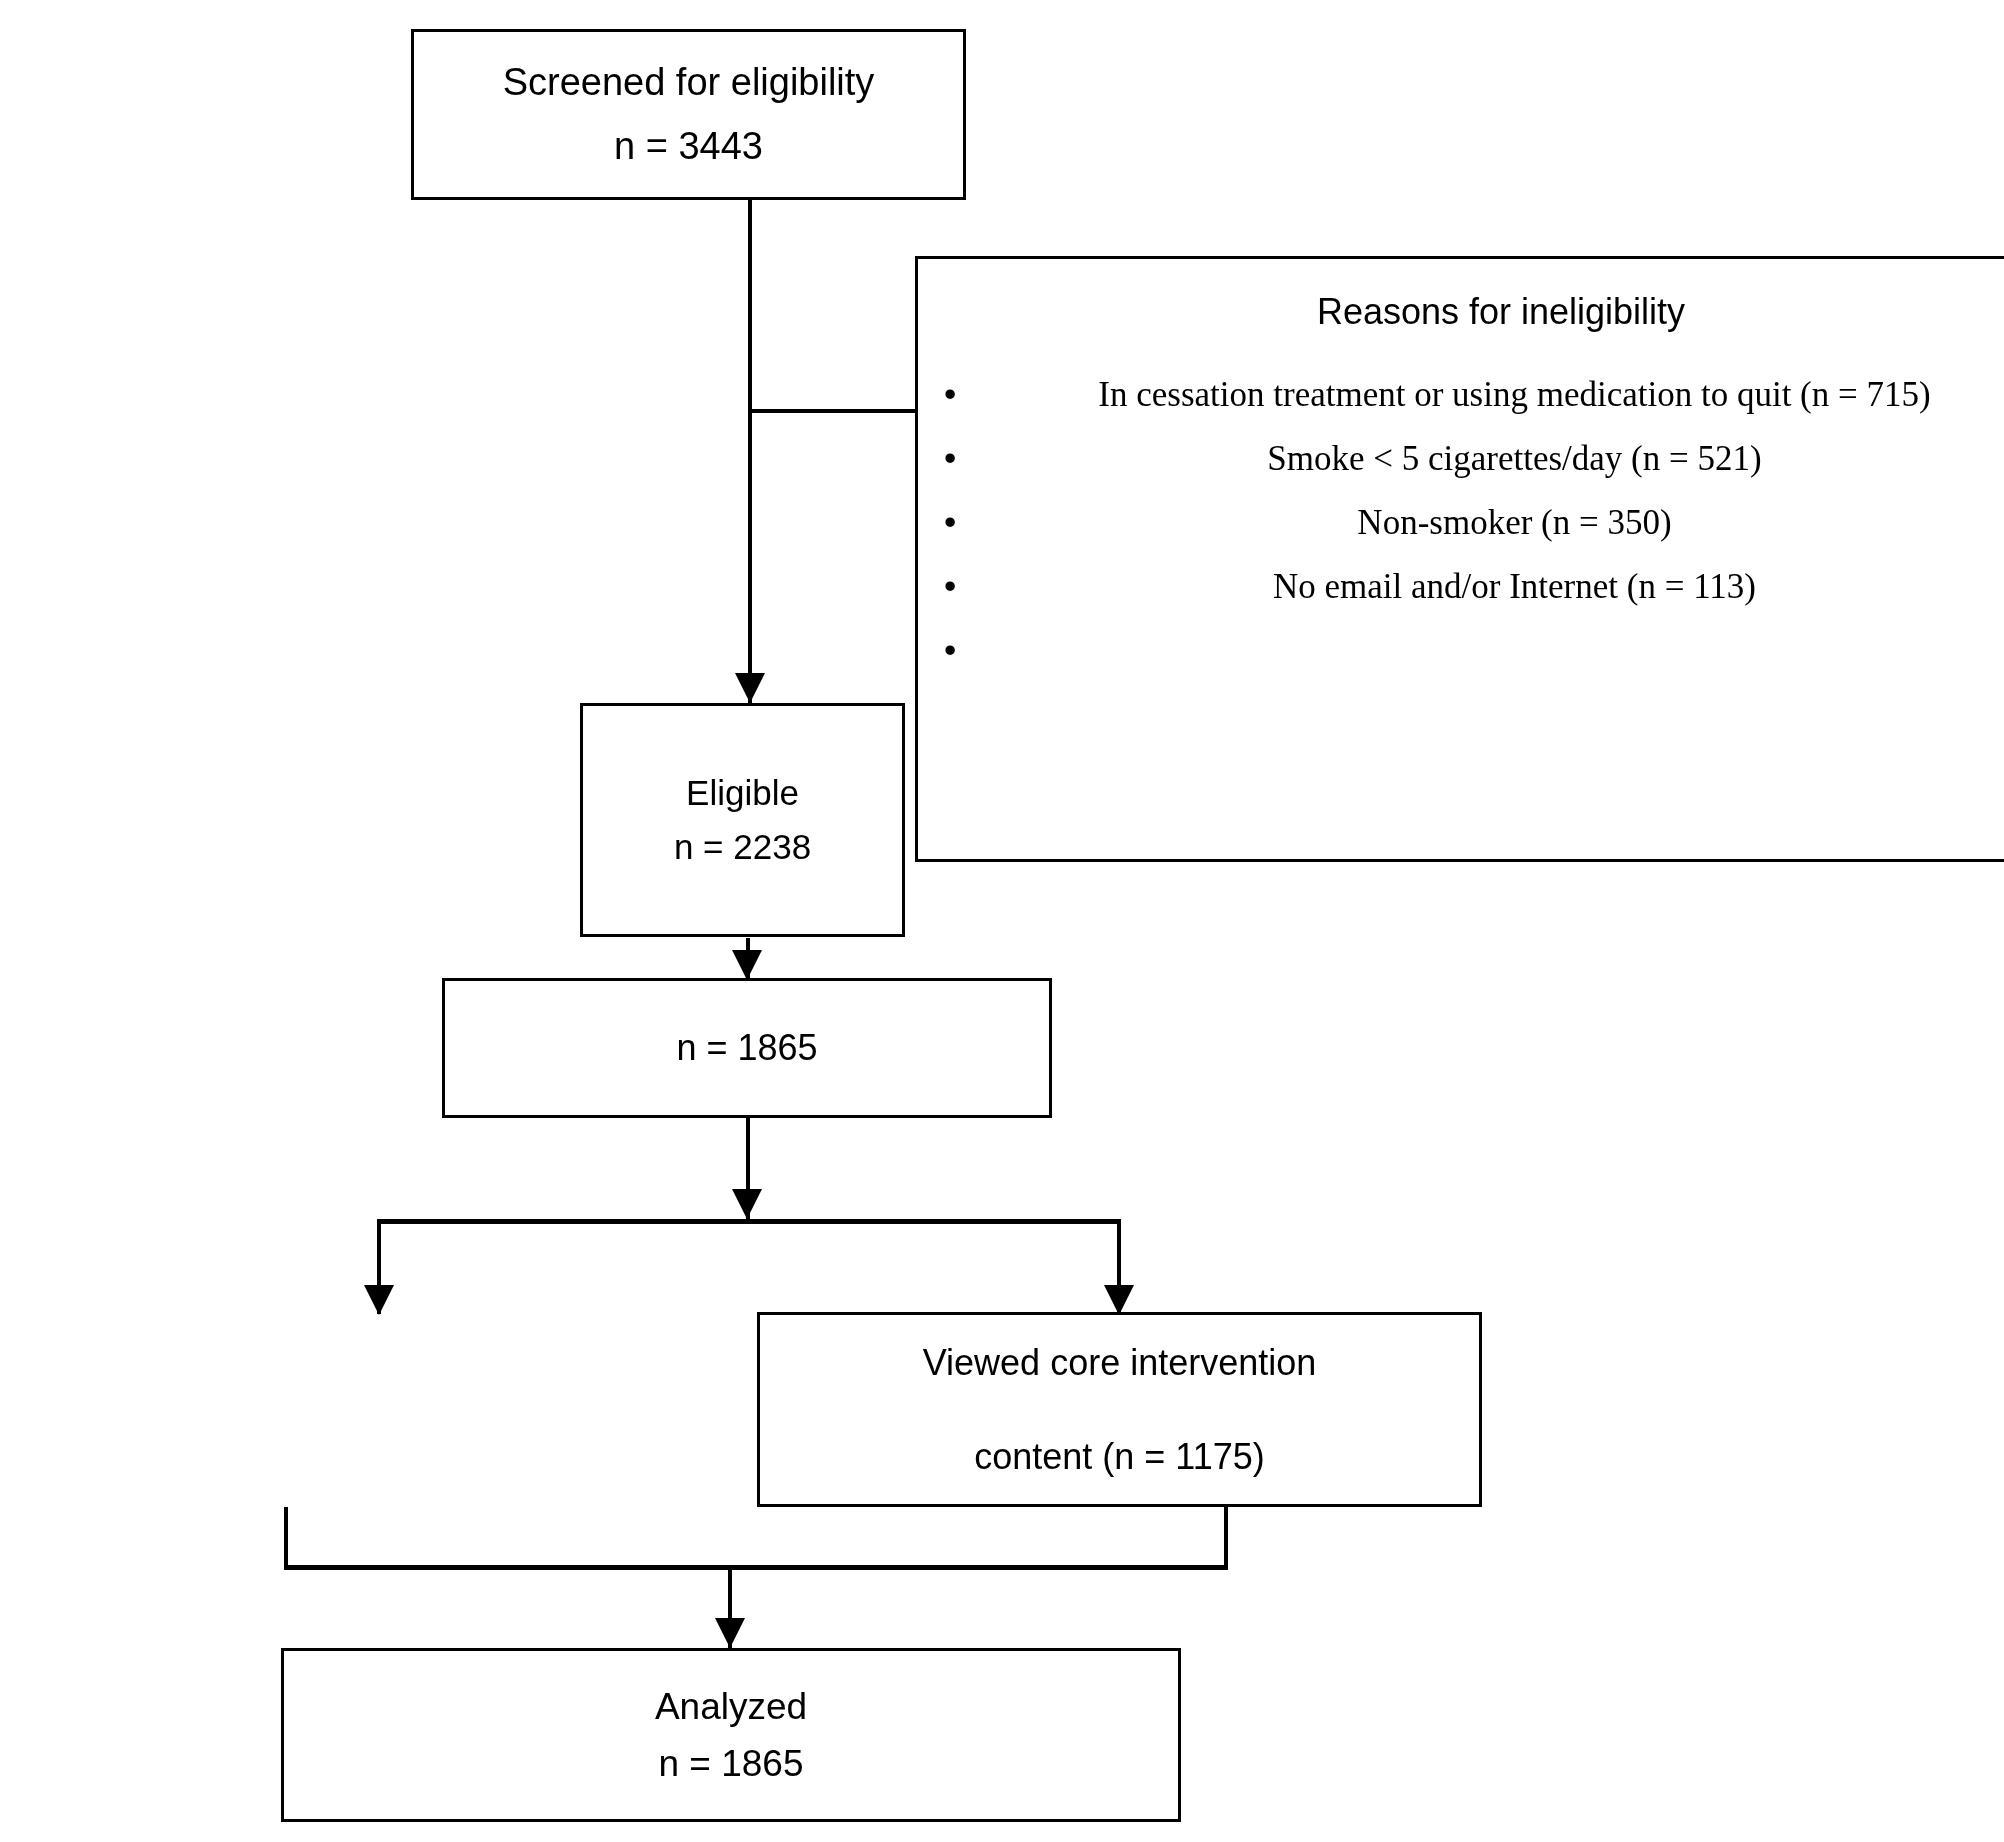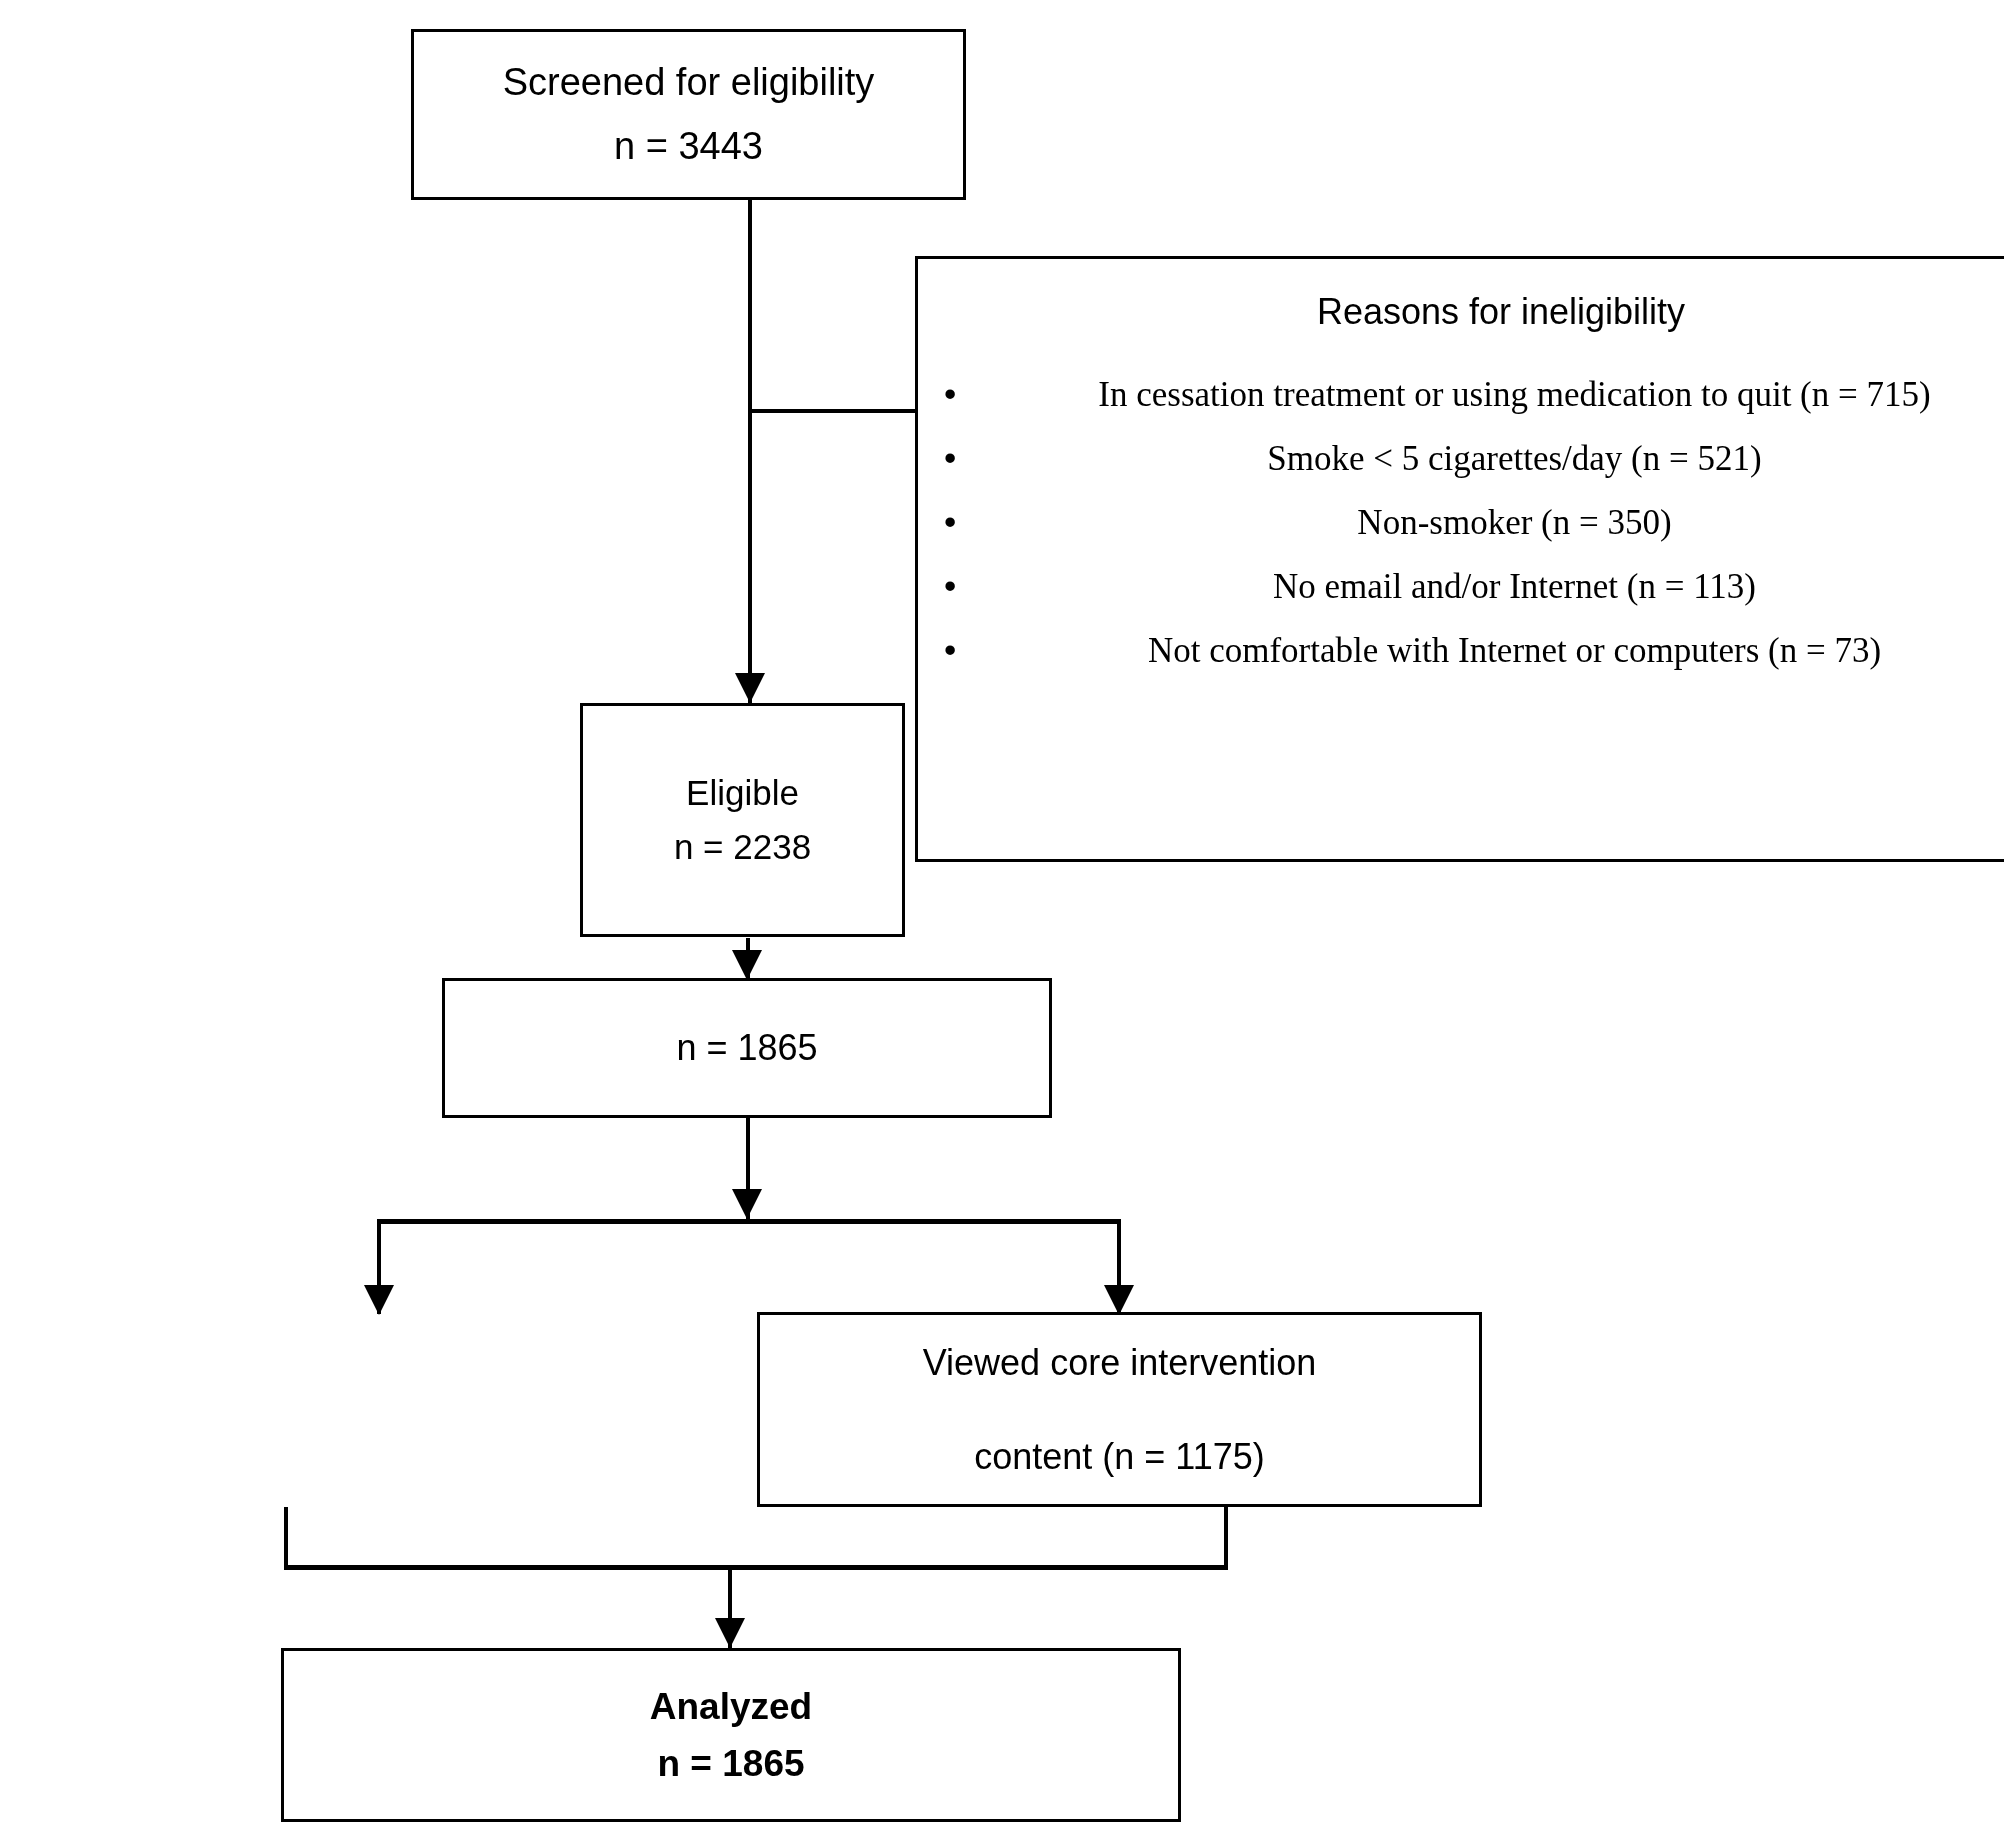--- a/index.html
+++ b/index.html
@@ -36,21 +36,21 @@
   
   #node-screened   { left: 411px;  top: 29px;   width: 555px; height: 171px;  font-size: 38px; }
   #node-screened .line:first-child { margin-bottom: 5.6px; }
 
   #node-ineligible { left: 915px; top: 256px;  width: 1172px; height: 606px;
                      display: block; padding: 19px 25px 16px 25px; font-size: 35px; }
   #node-eligible   { left: 580px; top: 703px; width: 325px;  height: 234px;  font-size: 35px; }
   #node-enrolled   { left: 442px;  top: 978px; width: 610px; height: 140px;  font-size: 36px; }
   #node-notviewed  { left: 31px;   top: 1312px; width: 689px; height: 195px;  font-size: 36px; }
   #node-viewed     { left: 757px; top: 1312px; width: 725px; height: 195px;  font-size: 36px; gap: 38px; }
-  #node-analyzed   { left: 281px;  top: 1648px; width: 900px; height: 174px;  font-size: 37px; font-weight: bold; }
+  #node-analyzed   { left: 281px;  top: 1648px; width: 900px; height: 174px;  font-size: 37px; }
 
   .ineligible-title {
     text-align: center;
     font-size: 36px;
     margin: 12.4px 0 35px 0;
     line-height: 1.2;
   }
   ul.reasons {
     list-style: none;
     margin: 0;
@@ -114,21 +114,20 @@
       <li>
         <span class="bullet">•</span>
         <span class="txt">Non-smoker (n = 350)</span>
       </li>
       <li>
         <span class="bullet">•</span>
         <span class="txt">No email and/or Internet (n = 113)</span>
       </li>
       <li>
         <span class="bullet">•</span>
-        <span class="txt">Not comfortable with Internet or computers (n = 73)</span>
       </li>
     </ul>
   </div>
 
   <div class="node" id="node-eligible">
     <span class="line">Eligible</span>
     <span class="line">n = 2238</span>
   </div>
 
   <div class="vline" style="left:746px; top:938px; width:3.9px; height:43px;"></div>

